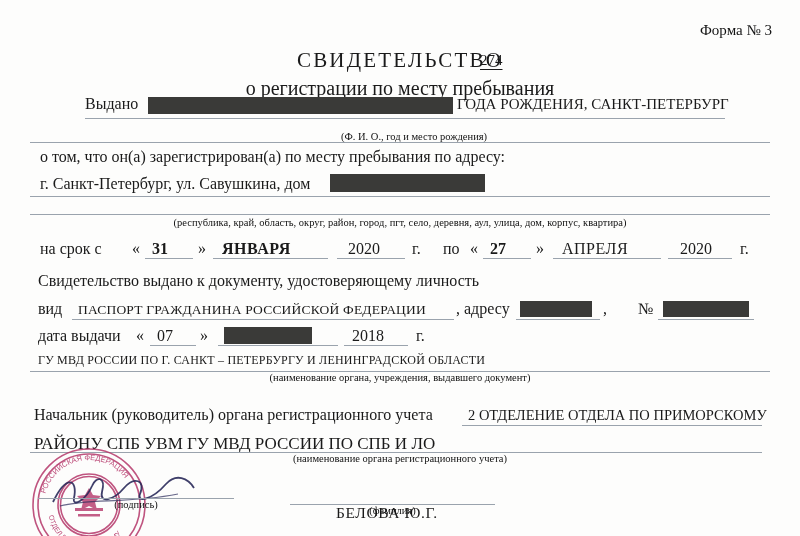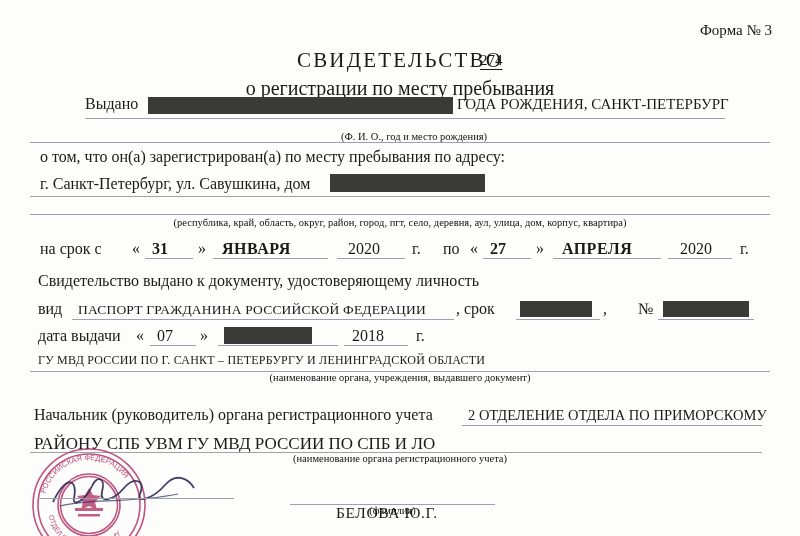--- a/index.html
+++ b/index.html
@@ -113,32 +113,32 @@
   <div class="abs body-text" style="left:222px; top:240px; font-weight:bold; letter-spacing:0.5px;">ЯНВАРЯ</div>
   <div class="abs line" style="left:213px; top:258px; width:115px;"></div>
   <div class="abs body-text" style="left:348px; top:240px;">2020</div>
   <div class="abs line" style="left:337px; top:258px; width:68px;"></div>
   <div class="abs body-text" style="left:412px; top:240px;">г.</div>
   <div class="abs body-text" style="left:443px; top:240px;">по</div>
   <div class="abs quote" style="left:470px; top:240px;">«</div>
   <div class="abs body-text" style="left:490px; top:240px; font-weight:bold;">27</div>
   <div class="abs line" style="left:483px; top:258px; width:48px;"></div>
   <div class="abs quote" style="left:536px; top:240px;">»</div>
-  <div class="abs body-text" style="left:562px; top:240px; font-weight:bold; letter-spacing:0.5px;text-align:center;">АПРЕЛЯ</div>
+  <div class="abs body-text" style="left:562px; top:240px; font-weight:normal; letter-spacing:0.5px;text-align:center;">АПРЕЛЯ</div>
   <div class="abs line" style="left:553px; top:258px; width:108px;"></div>
   <div class="abs body-text" style="left:680px; top:240px;">2020</div>
   <div class="abs line" style="left:668px; top:258px; width:64px;"></div>
   <div class="abs body-text" style="left:740px; top:240px;">г.</div>
 
   <div class="abs body-text" style="left:38px; top:272px;">Свидетельство выдано к документу, удостоверяющему личность</div>
 
   <div class="abs body-text" style="left:38px; top:300px;">вид</div>
   <div class="abs" style="left:78px; top:302px; font-size:13.5px; letter-spacing:0.2px;">ПАСПОРТ ГРАЖДАНИНА РОССИЙСКОЙ ФЕДЕРАЦИИ</div>
   <div class="abs line" style="left:72px; top:319px; width:382px;"></div>
-  <div class="abs body-text" style="left:456px; top:300px;">, срок</div>
+  <div class="abs body-text" style="left:456px; top:300px;">, адресу</div>
   <div class="abs redact" style="left:520px; top:301px; width:72px; height:16px;"></div>
   <div class="abs line" style="left:516px; top:319px; width:84px;"></div>
   <div class="abs body-text" style="left:603px; top:300px;">,</div>
   <div class="abs body-text" style="left:638px; top:300px;">№</div>
   <div class="abs redact" style="left:663px; top:301px; width:86px; height:16px;"></div>
   <div class="abs line" style="left:658px; top:319px; width:96px;"></div>
 
   <div class="abs body-text" style="left:38px; top:327px;">дата выдачи</div>
   <div class="abs quote" style="left:136px; top:327px;">«</div>
   <div class="abs body-text" style="left:157px; top:327px;">07</div>
@@ -183,18 +183,19 @@
     </text>
     <text x="59" y="108" text-anchor="middle" font-size="9" fill="#b5376a" opacity="0.9" font-family="'Liberation Sans', sans-serif">780-029</text>
   </svg>
 
   <svg class="abs sig-scribble" viewBox="0 0 150 45">
     <path d="M5 32 C 18 5, 30 8, 26 28 C 24 38, 38 30, 44 16 C 48 6, 58 6, 54 22 C 51 34, 66 30, 76 18 C 86 6, 98 10, 92 24 C 88 33, 104 30, 118 14 C 128 3, 140 8, 146 18" fill="none" stroke="#2a2a5a" stroke-width="1.8" opacity="0.9"></path>
     <path d="M12 36 C 40 28, 80 34, 130 24" fill="none" stroke="#2a2a5a" stroke-width="1.2" opacity="0.7"></path>
   </svg>
 
   <div class="abs line" style="left:38px; top:498px; width:196px;"></div>
+  <div class="abs caption" style="left:38px; top:499px; width:196px;">(подпись)</div>
 
   <div class="abs sig-text" style="left:336px; top:504px; letter-spacing:0.6px;font-family:Liberation Serif, serif;">БЕЛОВА Ю.Г.</div>
   <div class="abs line" style="left:290px; top:504px; width:205px;"></div>
   <div class="abs caption" style="left:290px; top:505px; width:205px;">(фамилия)</div>
 
 </div>
 
 </body></html>

